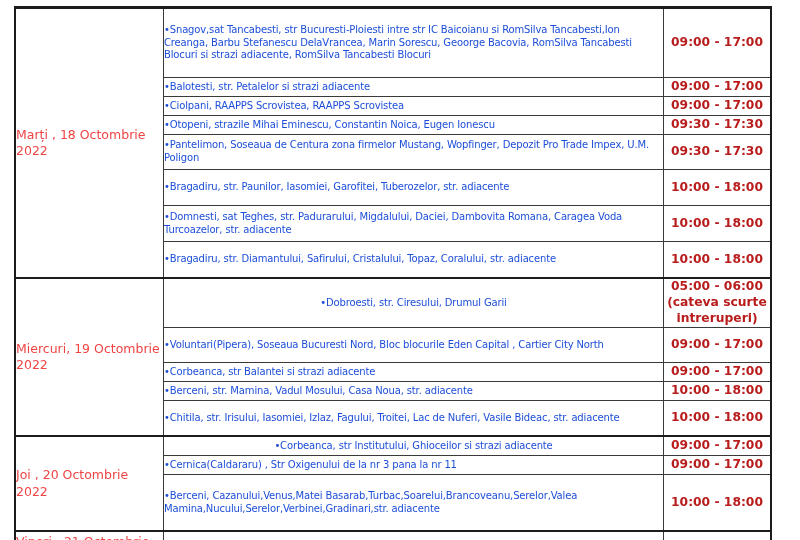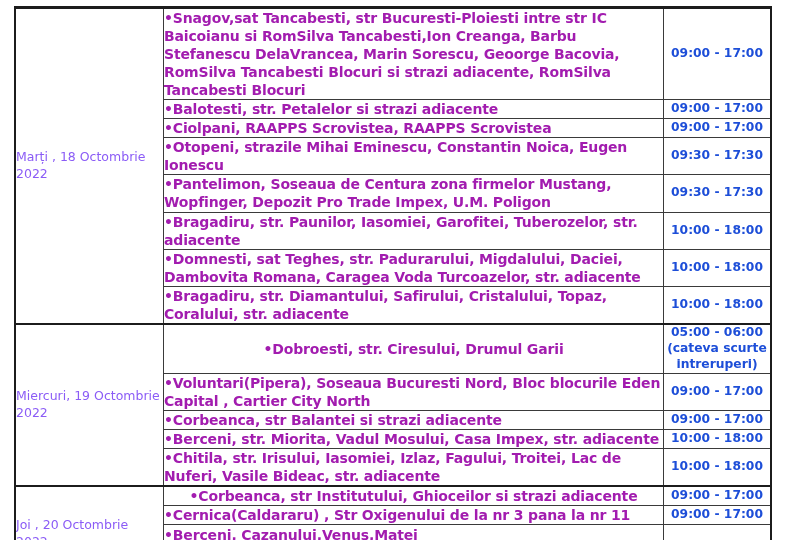--- a/index.html
+++ b/index.html
@@ -40,39 +40,39 @@
     outline-offset: -1px;
   }
   col.c-date  { width: 148px; }
   col.c-addr  { width: 500px; }
   col.c-time  { width: 107px; }
 
   td.date-cell {
     padding: 6px 8px 6px 10px;
     font-size: 12.5px;
     font-weight: 400;
-    color: #8b5cf6;
+    color: #ef4444;
     line-height: 1.32;
     vertical-align: middle;
     border-left: 2px solid #1c1c1c;
   }
   td.addr-cell {
     padding: 3px 6px 3px 5px;
-    font-size: 14px;
-    font-weight: bold;
-    color: #a21caf;
+    font-size: 10px;
+    font-weight: normal;
+    color: #1d4ed8;
     line-height: 1.29;
     letter-spacing: -0.15px;
     vertical-align: middle;
   }
   td.time-cell {
     padding: 3px 4px;
     font-size: 12.3px;
     font-weight: bold;
-    color: #1d4ed8;
+    color: #b91c1c;
     text-align: center;
     line-height: 1.3;
     white-space: pre-line;
     vertical-align: middle;
     border-right: 2px solid #1c1c1c;
   }
   
   tr.group-start > td {
     border-top: 2px solid #1c1c1c;
   }
@@ -135,21 +135,21 @@
         </tr>
         <tr>
           <td class="addr-cell" style="height: 34px;">•Voluntari(Pipera), Soseaua Bucuresti Nord, Bloc blocurile Eden Capital , Cartier City North</td>
           <td class="time-cell">09:00 - 17:00</td>
         </tr>
         <tr>
           <td class="addr-cell" style="height: 18px;">•Corbeanca, str Balantei si strazi adiacente</td>
           <td class="time-cell">09:00 - 17:00</td>
         </tr>
         <tr>
-          <td class="addr-cell" style="height: 18px;">•Berceni, str. Miorita, Vadul Mosului, Casa Impex, str. adiacente</td>
+          <td class="addr-cell" style="height: 18px;">•Berceni, str. Mamina, Vadul Mosului, Casa Noua, str. adiacente</td>
           <td class="time-cell">10:00 - 18:00</td>
         </tr>
         <tr>
           <td class="addr-cell" style="height: 34px;">•Chitila, str. Irisului, Iasomiei, Izlaz, Fagului, Troitei, Lac de Nuferi, Vasile Bideac, str. adiacente</td>
           <td class="time-cell">10:00 - 18:00</td>
         </tr>
         <tr class="group-start">
           <td class="date-cell" rowspan="3">Joi , 20 Octombrie 2022</td>
           <td class="addr-cell" style="height: 18px; text-align: center;">•Corbeanca, str Institutului, Ghioceilor si strazi adiacente</td>
           <td class="time-cell">09:00 - 17:00</td>

